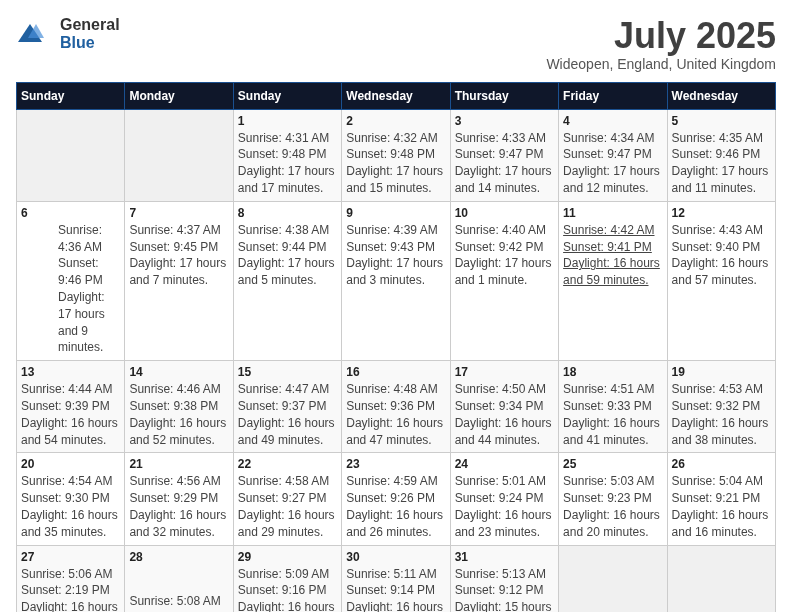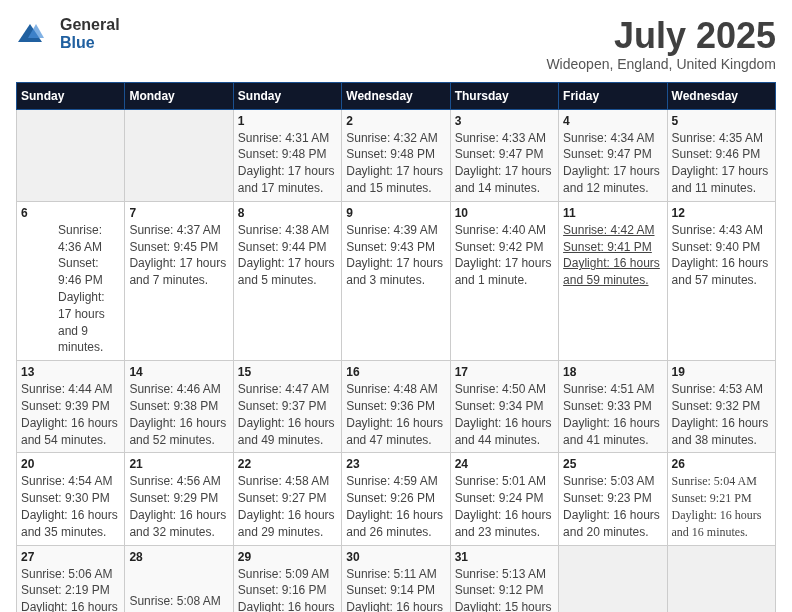--- a/index.html
+++ b/index.html
@@ -271,21 +271,21 @@
 Daylight: 16 hours and 23 minutes.</div>
         </td>
         <td>
           <span class="day-number">25</span>
           <div class="day-info" style="white-space: pre-line;">Sunrise: 5:03 AM
 Sunset: 9:23 PM
 Daylight: 16 hours and 20 minutes.</div>
         </td>
         <td>
           <span class="day-number">26</span>
-          <div class="day-info" style="white-space: pre-line; font-family: Liberation Serif, serif;">Sunrise: 5:04 AM
+          <div class="day-info" style="white-space: pre-line;">Sunrise: 5:04 AM
 Sunset: 9:21 PM
 Daylight: 16 hours and 16 minutes.</div>
         </td>
       </tr>
       <tr>
         <td>
           <span class="day-number">27</span>
           <div class="day-info" style="white-space: pre-line;">Sunrise: 5:06 AM
 Sunset: 2:19 PM
 Daylight: 16 hours and 13 minutes.</div>

